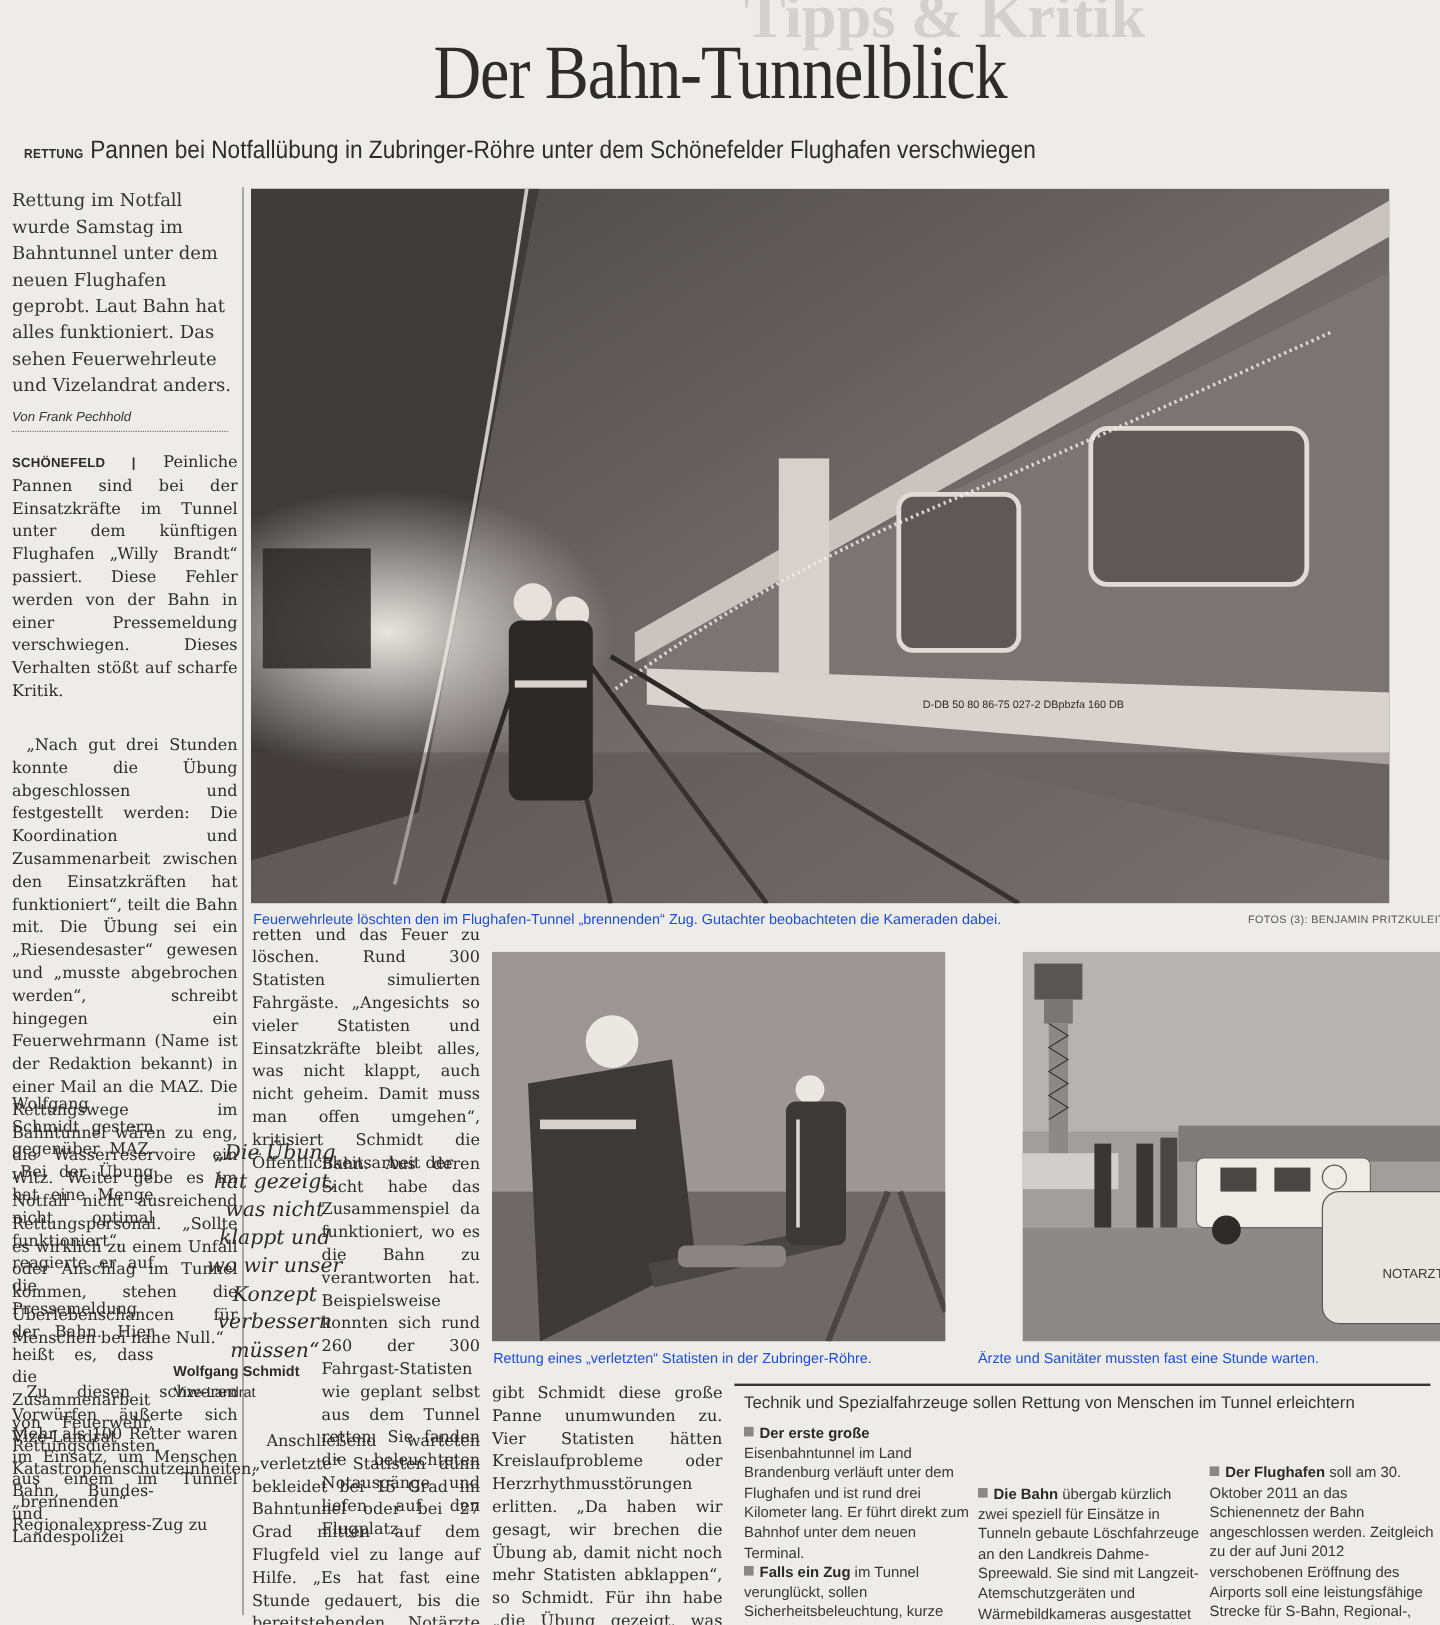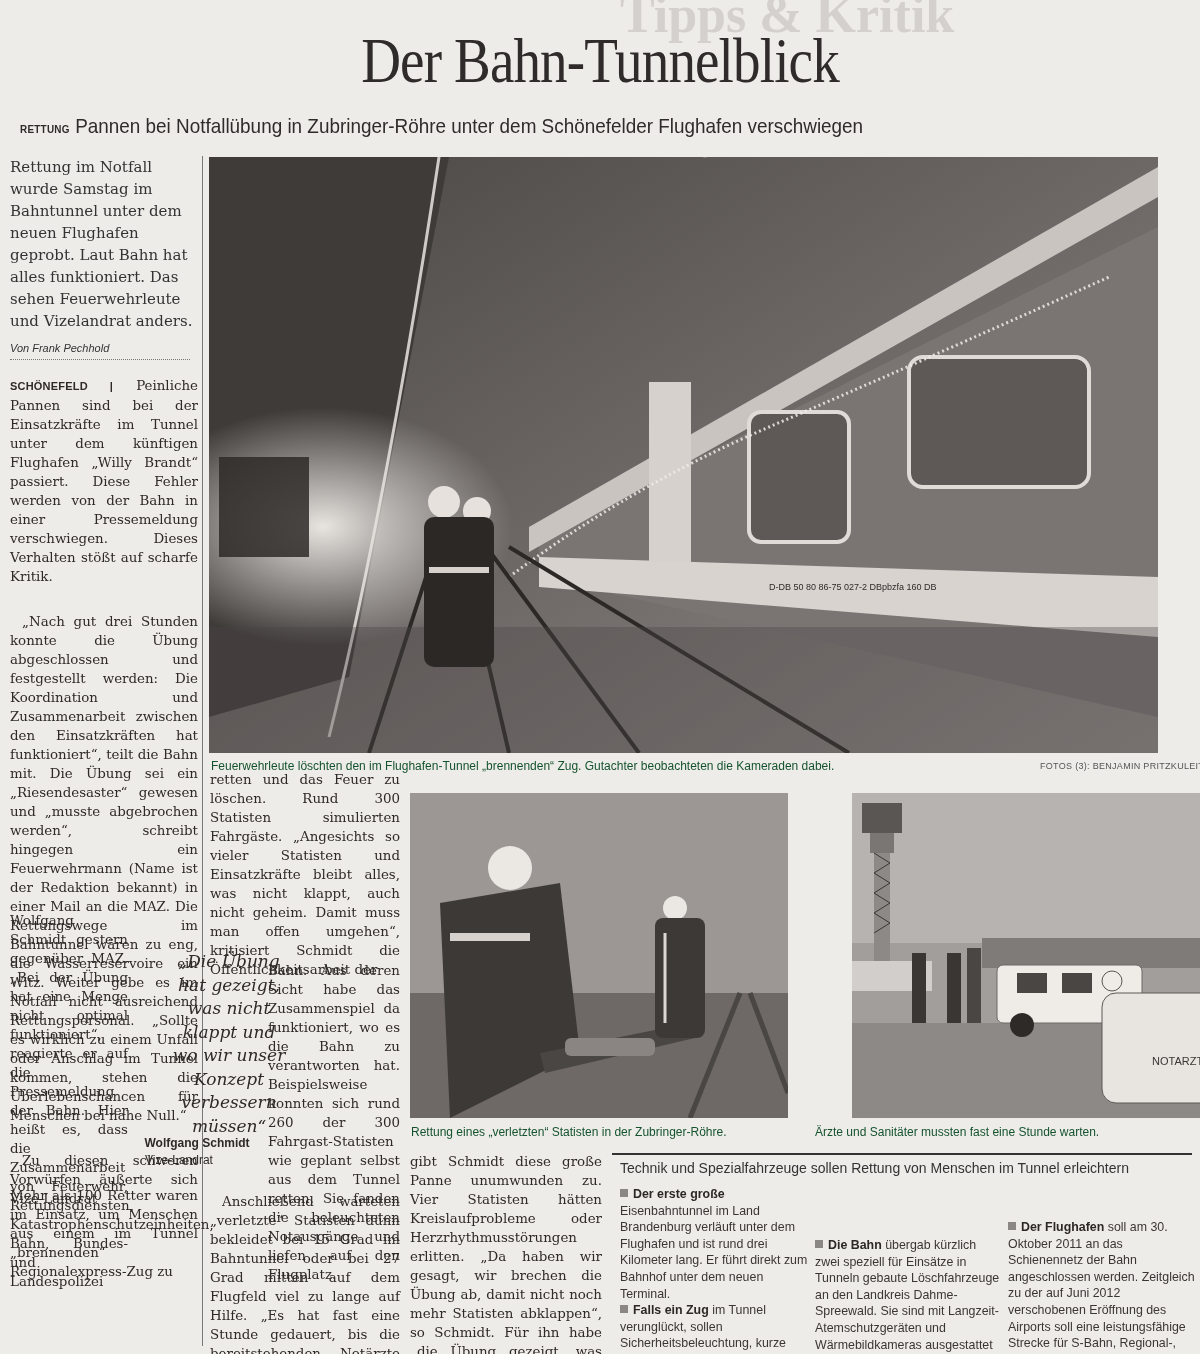--- a/index.html
+++ b/index.html
@@ -38,21 +38,21 @@
   .byline {
     position: absolute; left: 10px; top: 342px; width: 180px;
     font-family: "Liberation Sans", sans-serif; font-size: 11px; color: #333;
     padding-bottom: 5px; border-bottom: 1px dotted #777; font-style: italic;
   }
   .dateline { font-family: "Liberation Sans", sans-serif; font-weight: bold; font-size: 11px; letter-spacing: 0.2px; }
   .colrule { position: absolute; left: 202px; top: 156px; width: 1px; height: 1190px; background: #777; }
 
   .photo { position: absolute; overflow: hidden; }
   .caption {
-    position: absolute; font-family: "Liberation Sans", sans-serif; font-size: 12px; color: #14532d;
+    position: absolute; font-family: "Liberation Sans", sans-serif; font-size: 12px; color: #1d4ed8;
     white-space: nowrap;
   }
   .credit { font-size: 9px; letter-spacing: 0.3px; color: #555; }
 
   .pullquote {
     position: absolute; left: 136px; top: 950px; width: 122px; text-align: center;
     font-family: "DejaVu Serif", serif; font-style: italic; font-size: 17px; line-height: 23.5px; color: #2e2a28; margin-left: 32px;
   }
   .pq-name { position: absolute; left: 130px; top: 1136px; width: 134px; text-align: center;
     font-family: "Liberation Sans", sans-serif; font-weight: bold; font-size: 12px; }

